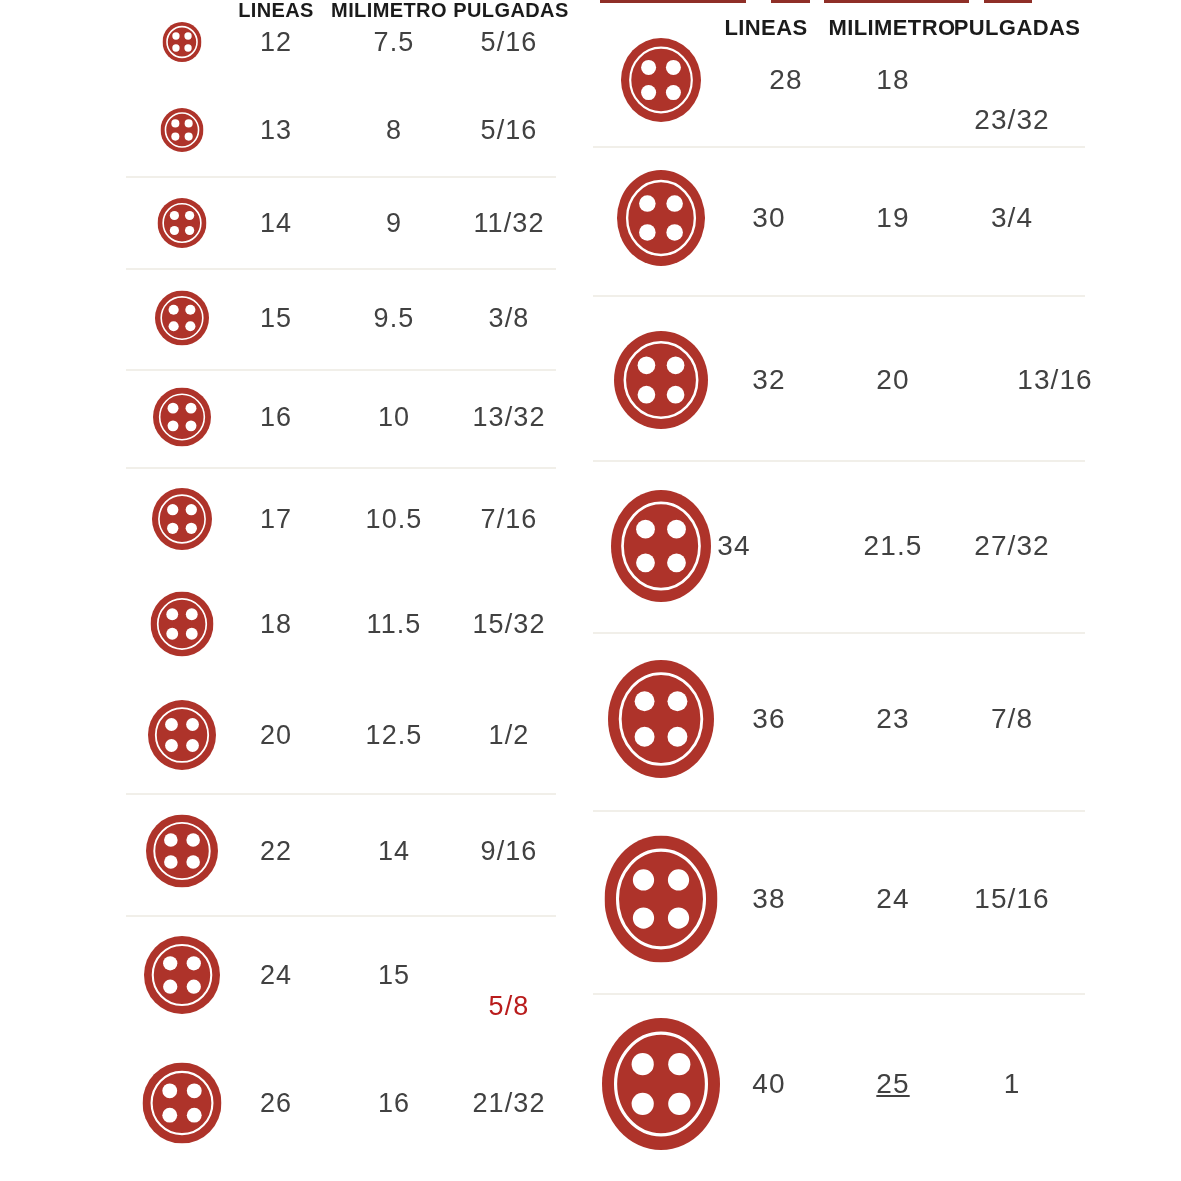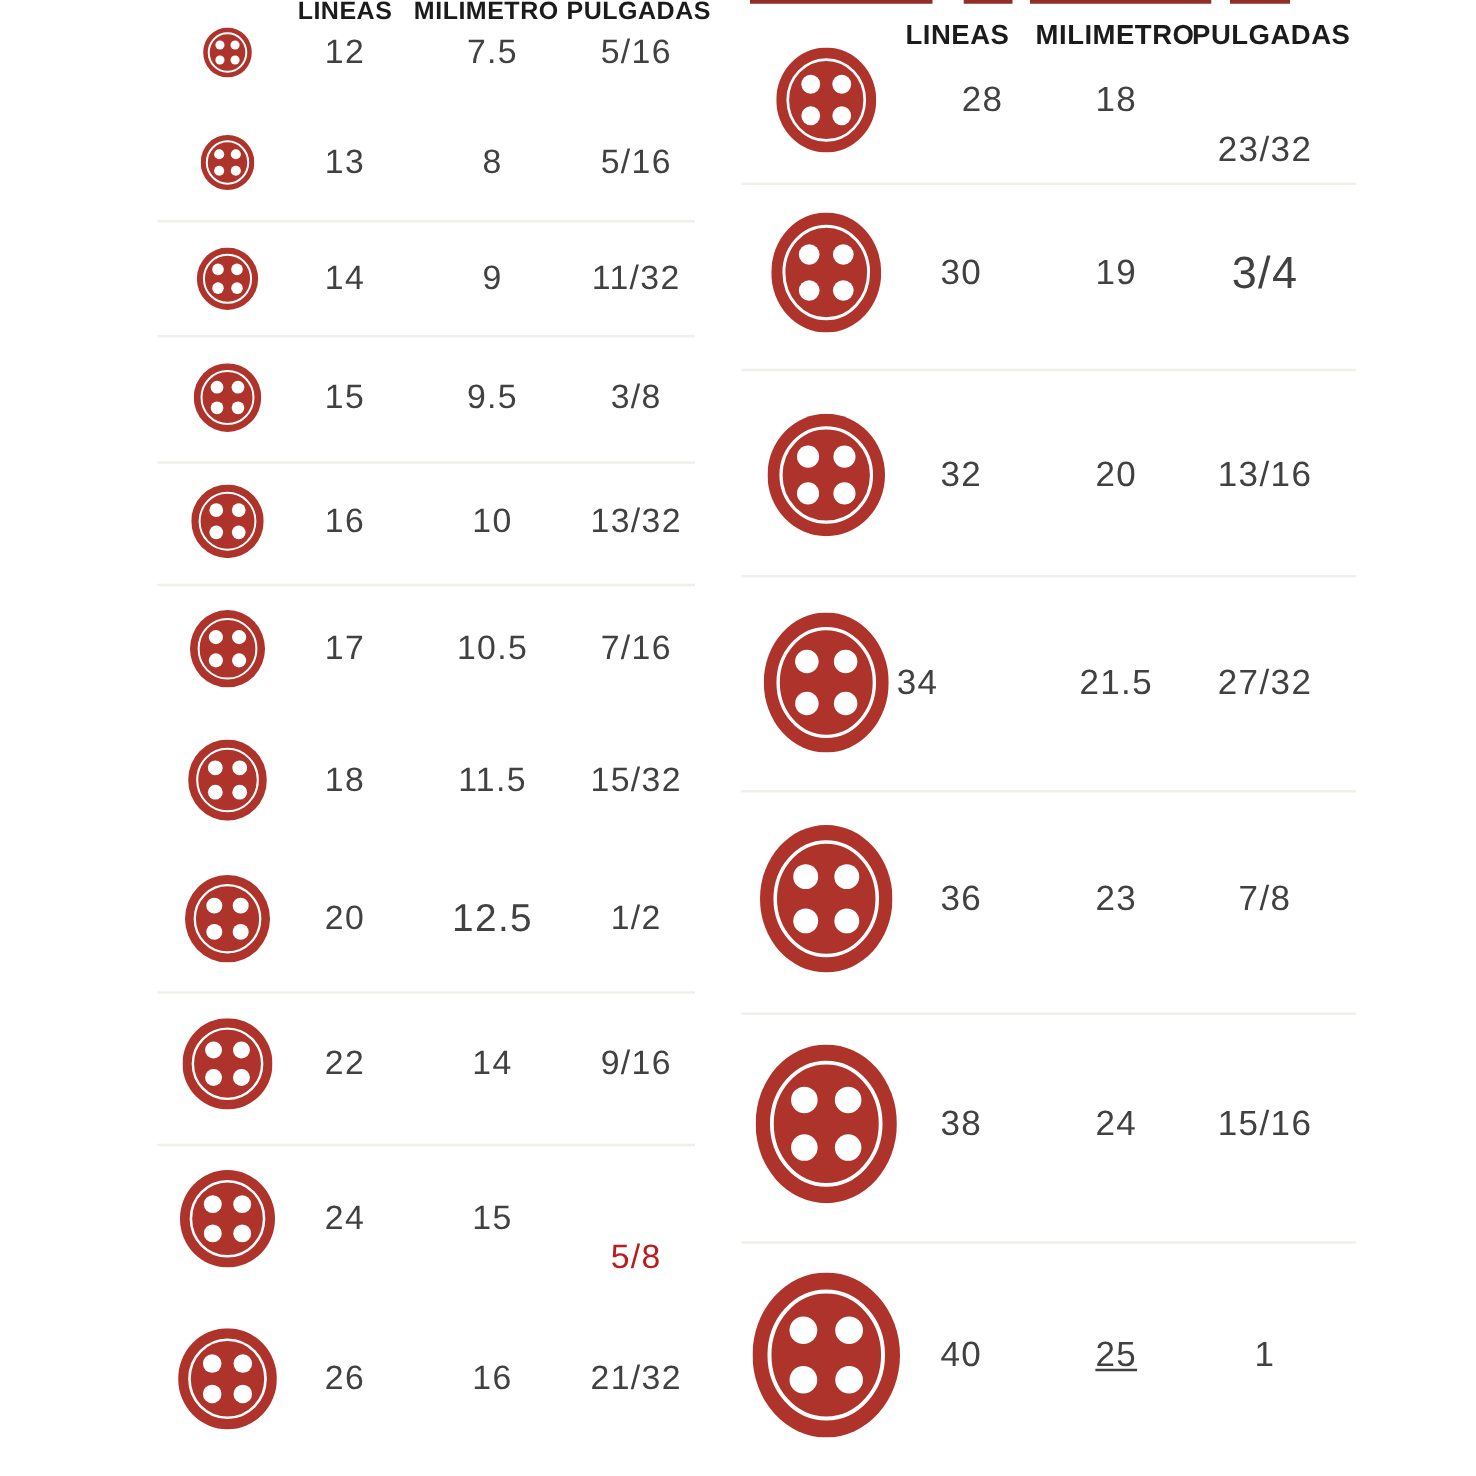--- a/index.html
+++ b/index.html
@@ -149,21 +149,21 @@
       <div>
         <svg width="68" height="70" viewBox="0 0 68 70" class="btn" style="left: 182px; top: 735px;">
           <ellipse cx="34" cy="35" rx="34" ry="35" fill="#ae332a"></ellipse>
           <ellipse cx="34" cy="35" rx="26.18" ry="26.95" fill="none" stroke="#ffffff" stroke-width="1.836"></ellipse>
           <circle cx="23.46" cy="24.5" r="6.392" fill="#ffffff"></circle>
           <circle cx="44.54" cy="24.5" r="6.392" fill="#ffffff"></circle>
           <circle cx="23.46" cy="45.5" r="6.392" fill="#ffffff"></circle>
           <circle cx="44.54" cy="45.5" r="6.392" fill="#ffffff"></circle>
         </svg>
         <span class="vcell" style="left: 276px; top: 735px; font-size: 27px; color: rgb(65, 65, 65);">20</span>
-        <span class="vcell" style="left: 394px; top: 735px; font-size: 31px; color: rgb(65, 65, 65);">12.5</span>
+        <span class="vcell" style="left: 394px; top: 735px; font-size: 27px; color: rgb(65, 65, 65);">12.5</span>
         <span class="vcell" style="left: 509px; top: 735px; font-size: 27px; color: rgb(65, 65, 65);">1/2</span>
       </div>
       <div>
         <svg width="72" height="73" viewBox="0 0 72 73" class="btn" style="left: 182px; top: 851px;">
           <ellipse cx="36" cy="36.5" rx="36" ry="36.5" fill="#ae332a"></ellipse>
           <ellipse cx="36" cy="36.5" rx="27.72" ry="28.105" fill="none" stroke="#ffffff" stroke-width="1.944"></ellipse>
           <circle cx="24.84" cy="25.55" r="6.768" fill="#ffffff"></circle>
           <circle cx="47.16" cy="25.55" r="6.768" fill="#ffffff"></circle>
           <circle cx="24.84" cy="47.45" r="6.768" fill="#ffffff"></circle>
           <circle cx="47.16" cy="47.45" r="6.768" fill="#ffffff"></circle>
@@ -226,34 +226,34 @@
         <svg width="88" height="96" viewBox="0 0 88 96" class="btn" style="left: 661px; top: 218px;">
           <ellipse cx="44" cy="48" rx="44" ry="48" fill="#ae332a"></ellipse>
           <ellipse cx="44" cy="48" rx="33.88" ry="36.96" fill="none" stroke="#ffffff" stroke-width="2.376"></ellipse>
           <circle cx="30.36" cy="33.6" r="8.272" fill="#ffffff"></circle>
           <circle cx="57.64" cy="33.6" r="8.272" fill="#ffffff"></circle>
           <circle cx="30.36" cy="62.4" r="8.272" fill="#ffffff"></circle>
           <circle cx="57.64" cy="62.4" r="8.272" fill="#ffffff"></circle>
         </svg>
         <span class="vcell" style="left: 769px; top: 218px; font-size: 28px; color: rgb(65, 65, 65);">30</span>
         <span class="vcell" style="left: 893px; top: 218px; font-size: 28px; color: rgb(65, 65, 65);">19</span>
-        <span class="vcell" style="left: 1012px; top: 218px; font-size: 36px; color: rgb(65, 65, 65);">3/4</span>
+        <span class="vcell" style="left: 1012px; top: 218px; font-size: 28px; color: rgb(65, 65, 65);">3/4</span>
       </div>
       <div>
         <svg width="94" height="98" viewBox="0 0 94 98" class="btn" style="left: 661px; top: 380px;">
           <ellipse cx="47" cy="49" rx="47" ry="49" fill="#ae332a"></ellipse>
           <ellipse cx="47" cy="49" rx="36.19" ry="37.730000000000004" fill="none" stroke="#ffffff" stroke-width="2.538"></ellipse>
           <circle cx="32.43" cy="34.3" r="8.836" fill="#ffffff"></circle>
           <circle cx="61.57" cy="34.3" r="8.836" fill="#ffffff"></circle>
           <circle cx="32.43" cy="63.7" r="8.836" fill="#ffffff"></circle>
           <circle cx="61.57" cy="63.7" r="8.836" fill="#ffffff"></circle>
         </svg>
         <span class="vcell" style="left: 769px; top: 380px; font-size: 28px; color: rgb(65, 65, 65);">32</span>
         <span class="vcell" style="left: 893px; top: 380px; font-size: 28px; color: rgb(65, 65, 65);">20</span>
-        <span class="vcell" style="left: 1012px; top: 380px; font-size: 28px; color: rgb(65, 65, 65);">13/16</span>
+        <span class="vcell" style="left: 1055px; top: 380px; font-size: 28px; color: rgb(65, 65, 65);">13/16</span>
       </div>
       <div>
         <svg width="100" height="112" viewBox="0 0 100 112" class="btn" style="left: 661px; top: 546px;">
           <ellipse cx="50" cy="56" rx="50" ry="56" fill="#ae332a"></ellipse>
           <ellipse cx="50" cy="56" rx="38.5" ry="43.120000000000005" fill="none" stroke="#ffffff" stroke-width="2.7"></ellipse>
           <circle cx="34.5" cy="39.2" r="9.4" fill="#ffffff"></circle>
           <circle cx="65.5" cy="39.2" r="9.4" fill="#ffffff"></circle>
           <circle cx="34.5" cy="72.8" r="9.4" fill="#ffffff"></circle>
           <circle cx="65.5" cy="72.8" r="9.4" fill="#ffffff"></circle>
         </svg>

